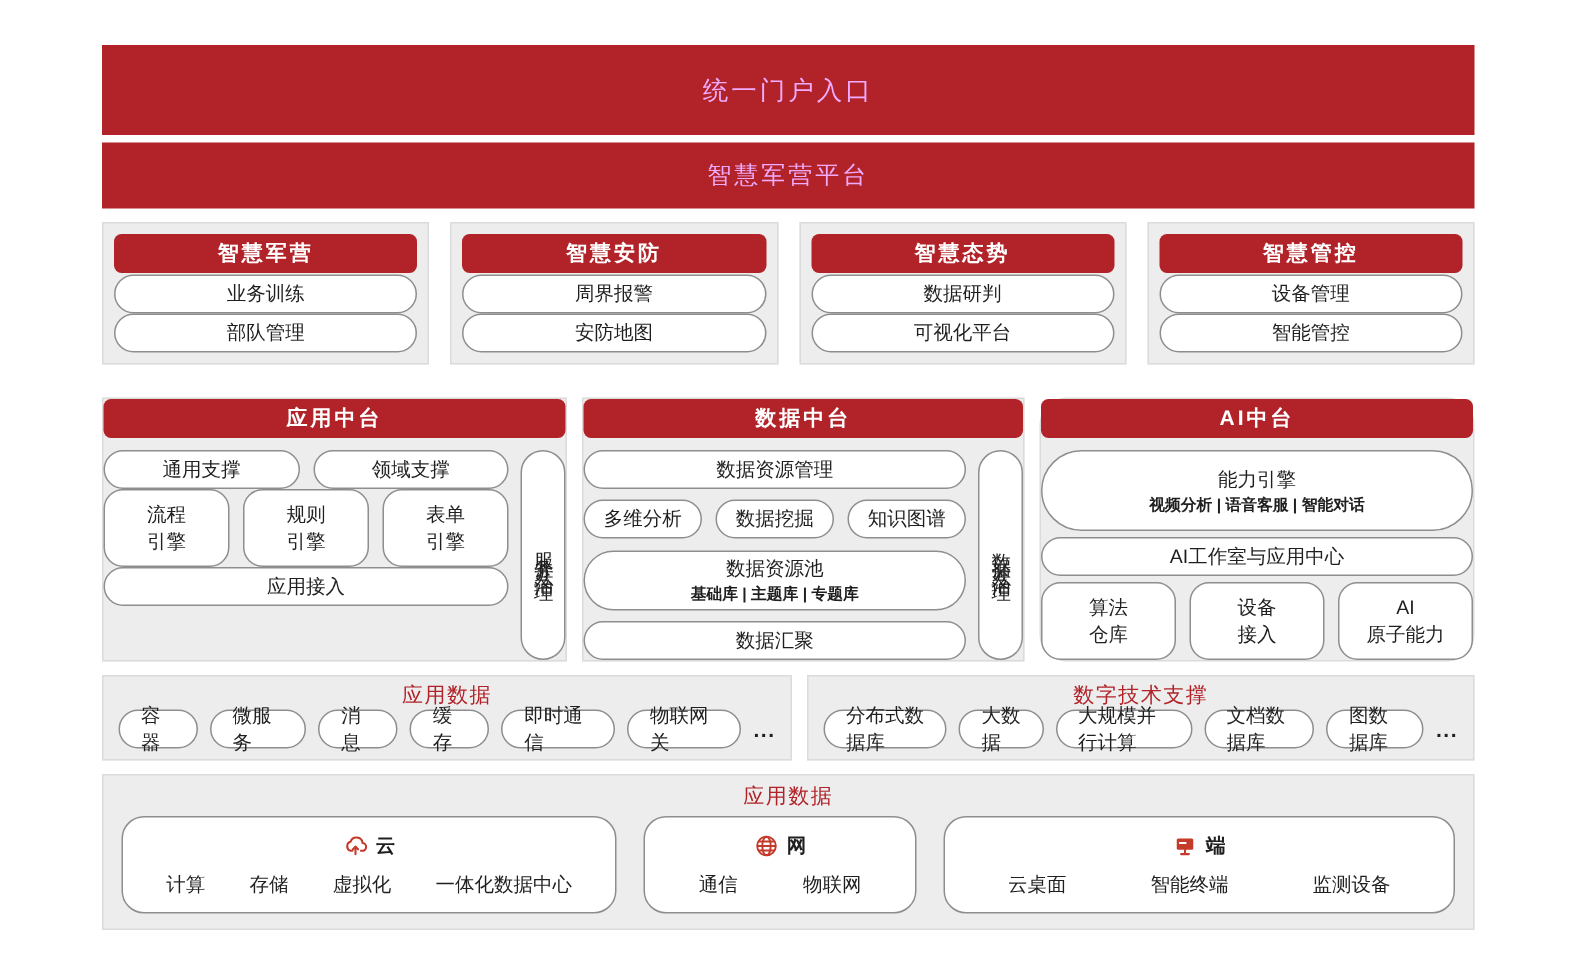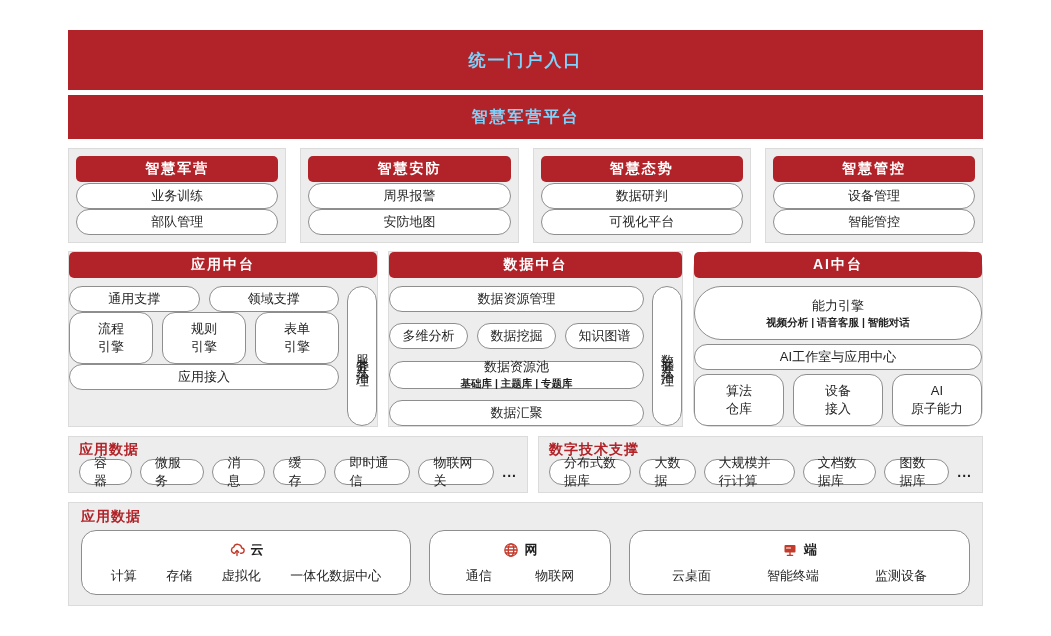--- a/index.html
+++ b/index.html
@@ -8,34 +8,34 @@
     --panel-bg:#EDEDED;
     --panel-border:#DBDBDB;
     --pill-border:#8E8E8E;
     --text:#1F1F1F;
   }
   *{box-sizing:border-box;margin:0;padding:0;}
   html,body{width:1051px;height:636px;overflow:hidden;background:#fff;
     font-family:"Liberation Sans","DejaVu Sans",sans-serif;color:var(--text);}
   .canvas{width:915px;margin:0 auto;padding-top:30px;}
 
-  .banner{background:var(--accent-red);color:#7dd3fc;font-weight:bold;font-size:17px;
+  .banner{background:var(--accent-red);color:#f0abfc;font-weight:normal;font-size:17px;
     letter-spacing:2px;display:flex;align-items:center;justify-content:center;}
   .banner-1{height:60px;margin-bottom:5px;}
   .banner-2{height:44px;font-size:16px;margin-bottom:9px;}
 
   .panel{background:var(--panel-bg);border:1px solid var(--panel-border);}
   .red-head{background:var(--accent-red);color:#fff;font-weight:bold;font-size:14px;
     letter-spacing:2px;height:26px;border-radius:5px;display:flex;align-items:center;justify-content:center;}
 
   .pill{background:#fff;border:1px solid var(--pill-border);border-radius:999px;
     font-size:13px;display:flex;align-items:center;justify-content:center;height:26px;}
 
   
-  .col-row{display:flex;gap:14px;margin-bottom:8px;}
+  .col-row{display:flex;gap:14px;margin-bottom:22px;}
   .col{flex:1;height:95px;padding:7px;display:flex;flex-direction:column;justify-content:space-between;}
 
   
   .mid-row{display:flex;gap:10px;margin-bottom:9px;}
   .mid{height:176px;padding:0;display:flex;flex-direction:column;}
   .mid-app{flex:0 0 310px;}
   .mid-data{flex:0 0 295px;}
   .mid-ai{flex:1;border-radius:18px;}
   .mid .red-head{margin-bottom:8px;}
   .mid-body{flex:1;display:flex;gap:8px;min-height:0;}
@@ -43,31 +43,31 @@
   .mid-left.snug{justify-content:space-between;}
   .hrow{display:flex;gap:9px;}
   .hrow .pill{flex:1;}
   .box2{background:#fff;border:1px solid var(--pill-border);border-radius:13px;height:52px;
     flex:1;display:flex;align-items:center;justify-content:center;text-align:center;
     font-size:13px;line-height:1.35;white-space:pre-line;}
   .vpill{width:30px;background:#fff;border:1px solid var(--pill-border);border-radius:999px;
     display:flex;align-items:center;justify-content:center;font-size:13px;
     writing-mode:vertical-lr;text-orientation:upright;letter-spacing:4px;padding:8px 0;}
   .stadium{background:#fff;border:1px solid var(--pill-border);border-radius:999px;
-    display:flex;flex-direction:column;align-items:center;justify-content:center;height:28px;}
+    display:flex;flex-direction:column;align-items:center;justify-content:center;height:40px;}
   .stadium .t1{font-size:13px;}
   .stadium .t2{font-size:10.5px;font-weight:bold;margin-top:1px;}
   .ai-engine{height:54px;}
 
   
   .tech-row{display:flex;gap:10px;margin-bottom:9px;}
   .tech{height:57px;padding:4px 10px 7px;display:flex;flex-direction:column;justify-content:space-between;}
   .tech-left{flex:0 0 460px;}
   .tech-right{flex:1;}
-  .tech-title{color:var(--accent-red);font-weight:bold;font-size:14px;letter-spacing:1px;}
+  .tech-title{color:var(--accent-red);font-weight:normal;font-size:14px;text-align:center;letter-spacing:1px;}
   .pill-row{display:flex;gap:8px;align-items:center;}
   .pill-row .pill{padding:0 14px;}
   .more{font-size:14px;font-weight:bold;letter-spacing:1px;}
 
   
   .infra{height:104px;padding:5px 12px 10px;display:flex;flex-direction:column;}
   .infra-row{flex:1;display:flex;gap:18px;margin-top:4px;}
   .group{background:#fff;border:1px solid var(--pill-border);border-radius:15px;
     display:flex;flex-direction:column;justify-content:center;gap:8px;padding:6px 14px;}
   .g-cloud{flex:0 0 330px;}

